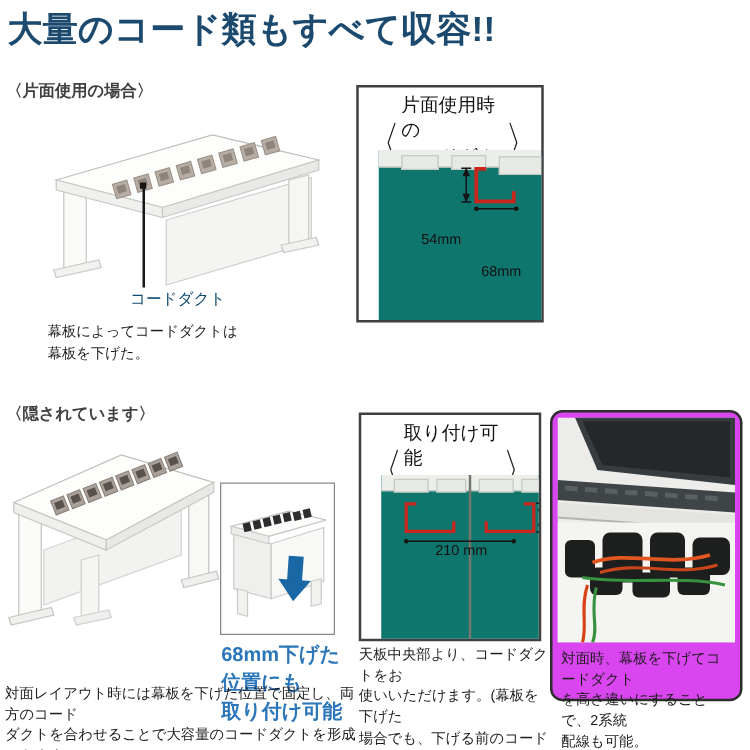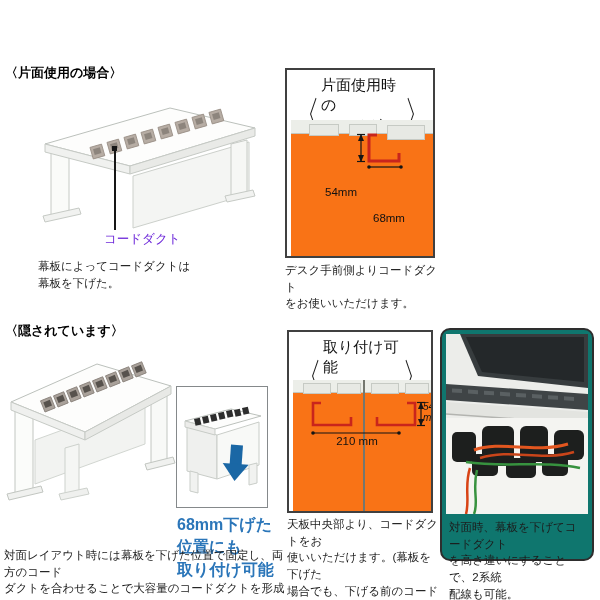--- a/index.html
+++ b/index.html
@@ -1,48 +1,49 @@
 <!DOCTYPE html>
 <html><head>
 <meta charset="utf-8">
 <style>
   html,body { margin:0; padding:0; background:#fff; }
   .page { position:relative; width:600px; height:600px; background:#ffffff;
           font-family:"Liberation Sans", sans-serif; color:#1b1b1b; overflow:hidden; }
   .abs { position:absolute; }
   .pre { white-space:pre-line; }
   .title { font-size:28px; font-weight:bold; color:#1c4a6e; letter-spacing:0.2px; }
-  .sec-h { font-size:13px; font-weight:bold; color:#000000; }
+  .sec-h { font-size:13px; font-weight:bold; color:#404040; }
   .cap { font-size:11.5px; line-height:1.45; color:#1c1c1c; }
-  .duct-label { font-size:12.5px; color:#6d28d9; }
+  .duct-label { font-size:12.5px; color:#0c4a6e; }
   .bluecap { font-size:16px; font-weight:bold; color:#2b76b9; line-height:1.4; }
   .exbox { border:2px solid #404040; background:#fff; box-sizing:border-box; }
   .exlabel { position:absolute; left:0; right:0; top:0; display:flex; align-items:center;
              justify-content:flex-start; padding:5px 2px 0 6px; gap:1px; }
   .exlabel .br { font-size:27px; font-weight:normal; color:#222; line-height:1;
                  transform:scaleY(1.35); }
   .exlabel .lines { font-size:15px; font-weight:normal; line-height:1.35; color:#111;
                     white-space:pre-line; }
-  .photo { position:absolute; left:4px; right:0; bottom:0; background:#f97316; overflow:hidden; }
+  .photo { position:absolute; left:16px; right:0; bottom:0; background:#0f766e; overflow:hidden; }
   .band { position:absolute; left:0; right:0; top:0; height:13px; background:#eceee9;
           border-bottom:1px solid #c3c7c1; }
   .slot { position:absolute; border:1px solid #c6cac4; background:#e7e9e4; }
   .dim { position:absolute; font-size:11.5px; color:#111; }
   .dim-sm { position:absolute; font-size:10px; line-height:1.1; color:#111;font-style:italic; }
   .pointer-line { position:absolute; width:2px; background:#161616; }
   .pointer-dot { position:absolute; width:5px; height:5px; background:#161616; }
   .inset { border:1.5px solid #85898b; background:#fff; box-sizing:border-box; }
-  .roundbox { border:2px solid #2e2e2e; border-radius:10px; background:#0f766e; box-sizing:border-box; }
+  .roundbox { border:2px solid #2e2e2e; border-radius:10px; background:#d946ef; box-sizing:border-box; }
   svg { display:block; }
 </style>
 </head>
 <body>
 
 <div class="page">
 
+  <div class="abs title" style="left:6px; top:5px; width:560px;">大量のコード類もすべて収容!!</div>
 
   <div class="abs sec-h" style="left:5px; top:64px;">〈片面使用の場合〉</div>
 
   <svg class="abs" style="left:35px; top:96px;" width="230" height="134" viewBox="0 0 230 134">
     <polygon points="98,80 214,46 214,98 98,132" fill="#f4f5f3" stroke="#ccd0cb" stroke-width="1"></polygon>
     <polygon points="16,56 34,50 34,118 16,124" fill="#fafbf9" stroke="#c6cac5" stroke-width="1"></polygon>
     <polygon points="8,120 44,112 46,118 10,126" fill="#f1f2f0" stroke="#c6cac5" stroke-width="1"></polygon>
     <polygon points="196,48 212,44 212,100 196,104" fill="#f6f7f5" stroke="#c6cac5" stroke-width="1"></polygon>
     <polygon points="190,100 218,94 220,100 192,106" fill="#f1f2f0" stroke="#c6cac5" stroke-width="1"></polygon>
     <polygon points="10,48 135,12 220,32 95,70" fill="#fdfdfc" stroke="#bcc1bc" stroke-width="1"></polygon>
@@ -116,22 +117,20 @@
           <line x1="78" y1="47" x2="110" y2="47"></line>
         </g>
         <circle cx="78" cy="47" r="1.8" fill="#151515"></circle>
         <circle cx="110" cy="47" r="1.8" fill="#151515"></circle>
       </svg>
       <span class="dim" style="left:26px; top:66px; width:40px; text-align:right;">54mm</span>
       <span class="dim" style="left:82px; top:92px;">68mm</span>
     </div>
   </div>
 
-  <div class="abs cap pre" style="left:285px; top:262px; width:160px;">デスク手前側よりコードダクト
-をお使いいただけます。</div>
 
   <div class="abs sec-h" style="left:5px; top:322px;">〈隠されています〉</div>
 
   <svg class="abs" style="left:5px; top:344px;" width="172" height="168" viewBox="0 0 172 168">
     <polygon points="30,96 140,56 140,100 30,140" fill="#f2f3f1" stroke="#d2d6d1" stroke-width="1"></polygon>
     <polygon points="10,64 28,56 28,146 10,154" fill="#fbfcfa" stroke="#c2c6c1" stroke-width="1"></polygon>
     <polygon points="2,150 36,142 38,148 4,156" fill="#f0f1ef" stroke="#c2c6c1" stroke-width="1"></polygon>
     <polygon points="146,48 162,42 162,116 146,124" fill="#f8f9f7" stroke="#c2c6c1" stroke-width="1"></polygon>
     <polygon points="140,120 168,113 170,119 142,126" fill="#f0f1ef" stroke="#c2c6c1" stroke-width="1"></polygon>
     <polygon points="60,104 74,100 74,150 60,154" fill="#f5f6f4" stroke="#cdd1cc" stroke-width="1"></polygon>

